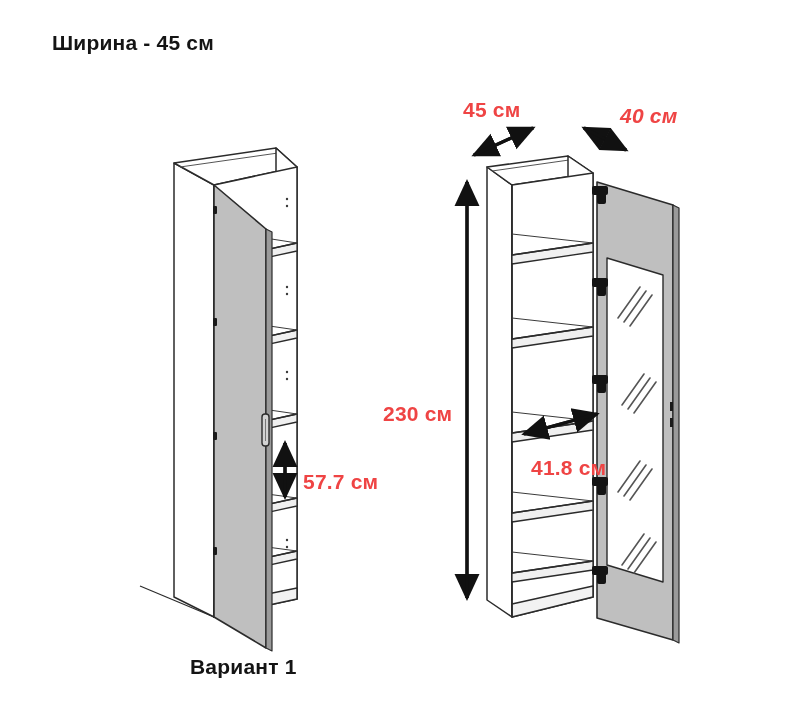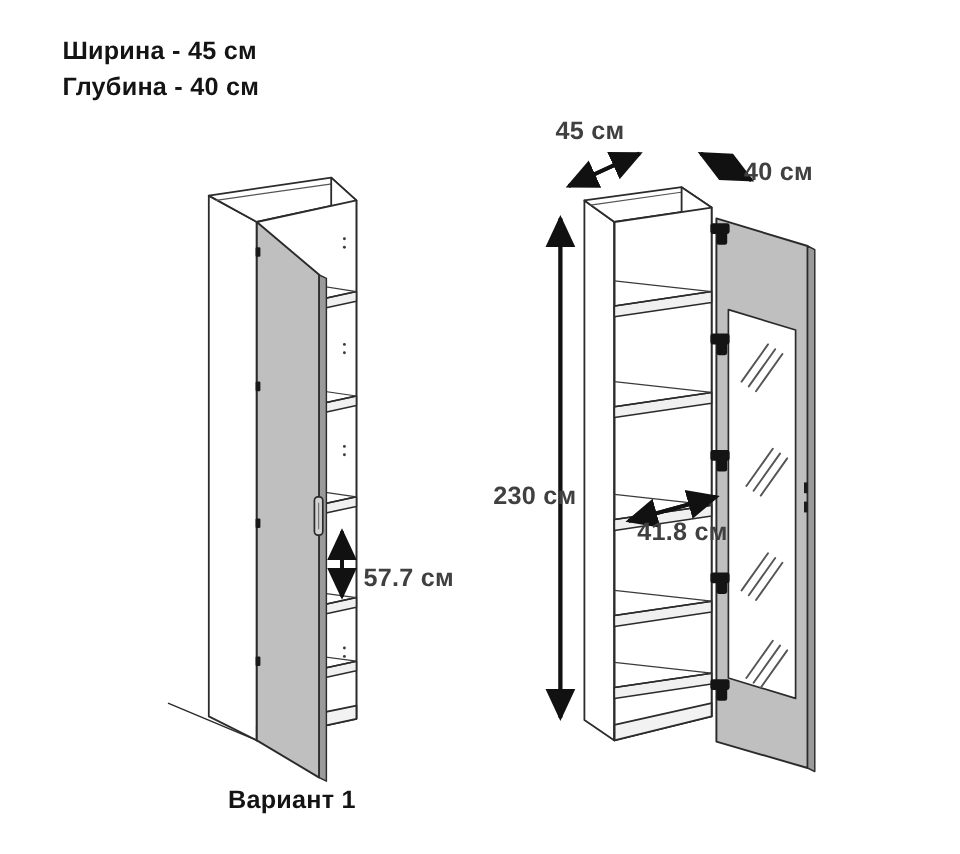--- a/index.html
+++ b/index.html
@@ -44,39 +44,38 @@
     white-space: nowrap;
   }
   #caption-1 { left: 190px; top: 655px; }
   #caption-2 { left: 508px; top: 655px; }
 
   .dim-label {
     position: absolute;
     font-size: 21px;
     font-weight: 700;
     letter-spacing: 0.2px;
-    color: #404040;
+    color: #ef4444;
     white-space: nowrap;
   }
   #dim-shelf-1 { left: 303px; top: 470px; }
   #dim-width-2 { left: 463px; top: 98px; }
-  #dim-depth-2 { left: 620px; top: 132px; }
-  #dim-height-2 { left: 383px; top: 402px; margin-left: 28px; }
-  #dim-shelf-2 { left: 531px; top: 432px; }
+  #dim-depth-2 { left: 620px; top: 104px; font-style: italic; }
+  #dim-height-2 { left: 383px; top: 402px; }
+  #dim-shelf-2 { left: 531px; top: 456px; }
 
   svg.art { position: absolute; left: 0; top: 0; overflow: visible; }
 </style>
 </head>
 <body>
 
 <div class="stage">
 
   <div class="spec-list">
     <div class="spec-line">Ширина - 45 см</div>
-    <div class="spec-line">Глубина - 40 см</div>
   </div>
 
   <svg class="art" width="800" height="712" viewBox="0 0 800 712">
     <defs>
       <marker id="ah" markerWidth="9" markerHeight="9" refX="7.5" refY="4.5" orient="auto">
         <path d="M0,0.6 L8.4,4.5 L0,8.4 z" fill="#111"></path>
       </marker>
       <marker id="ah2" markerWidth="9" markerHeight="9" refX="7.5" refY="4.5" orient="auto">
         <path d="M0,0.6 L8.4,4.5 L0,8.4 z" fill="#111"></path>
       </marker>

